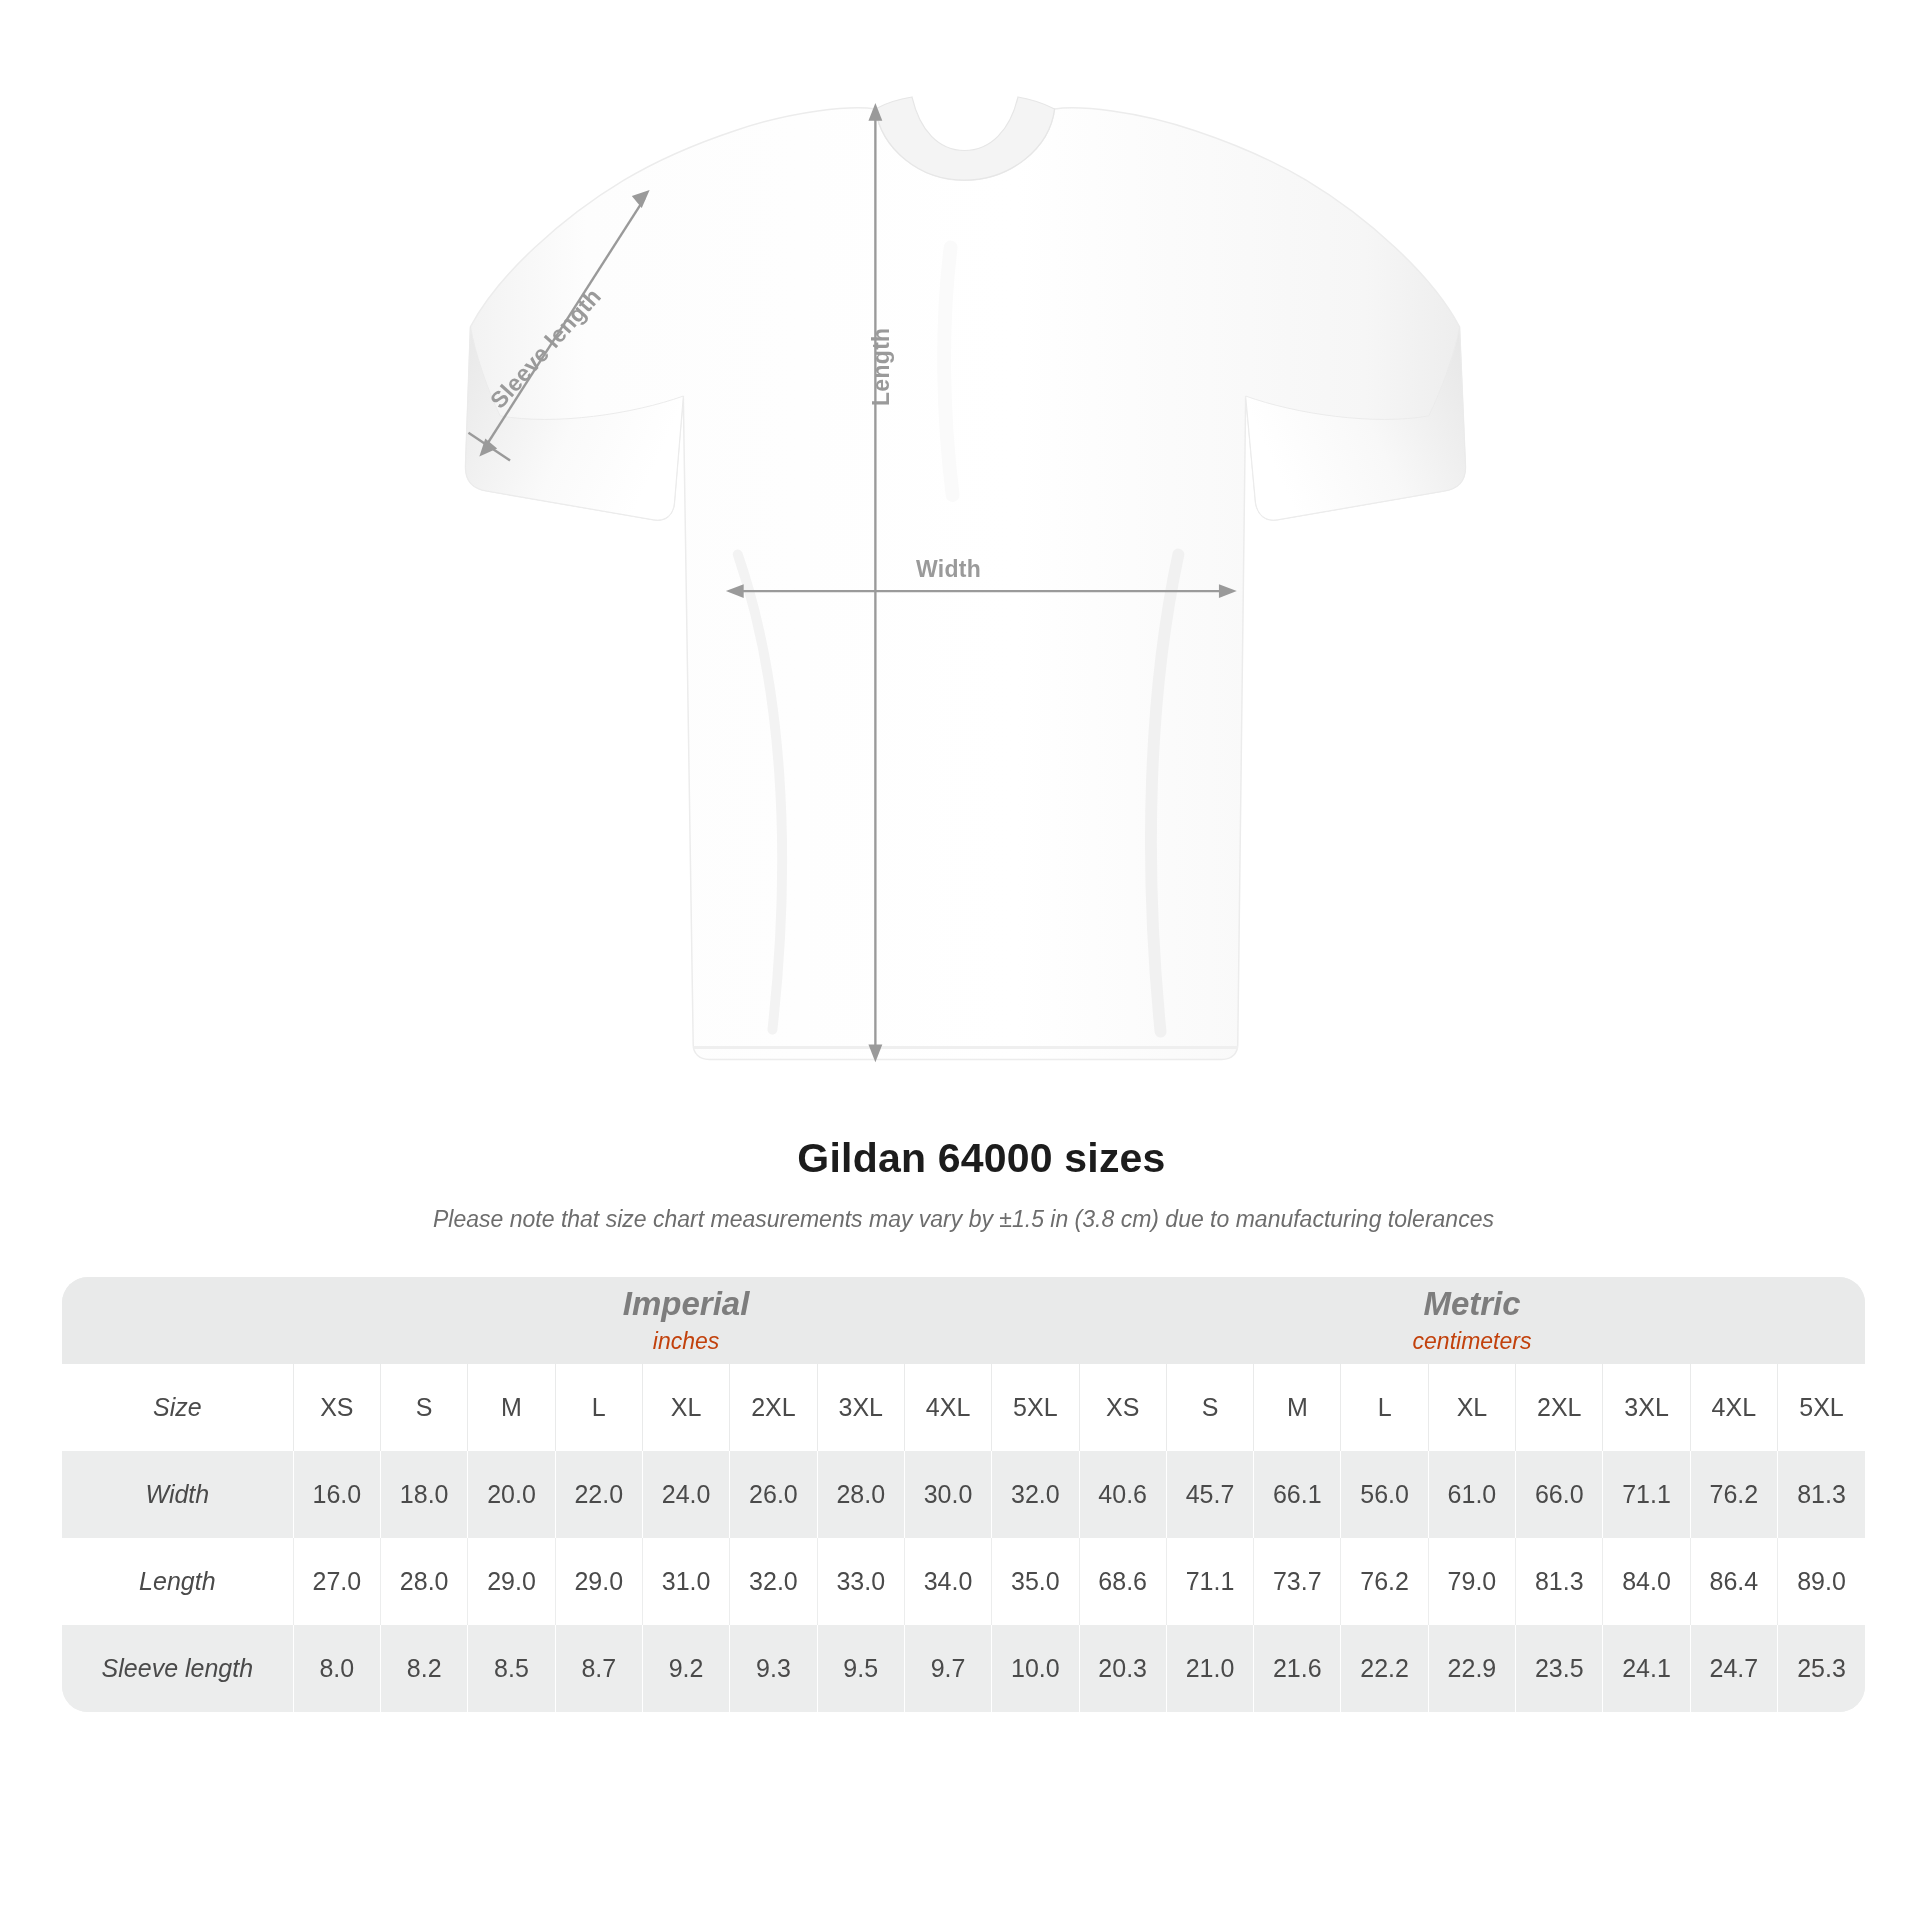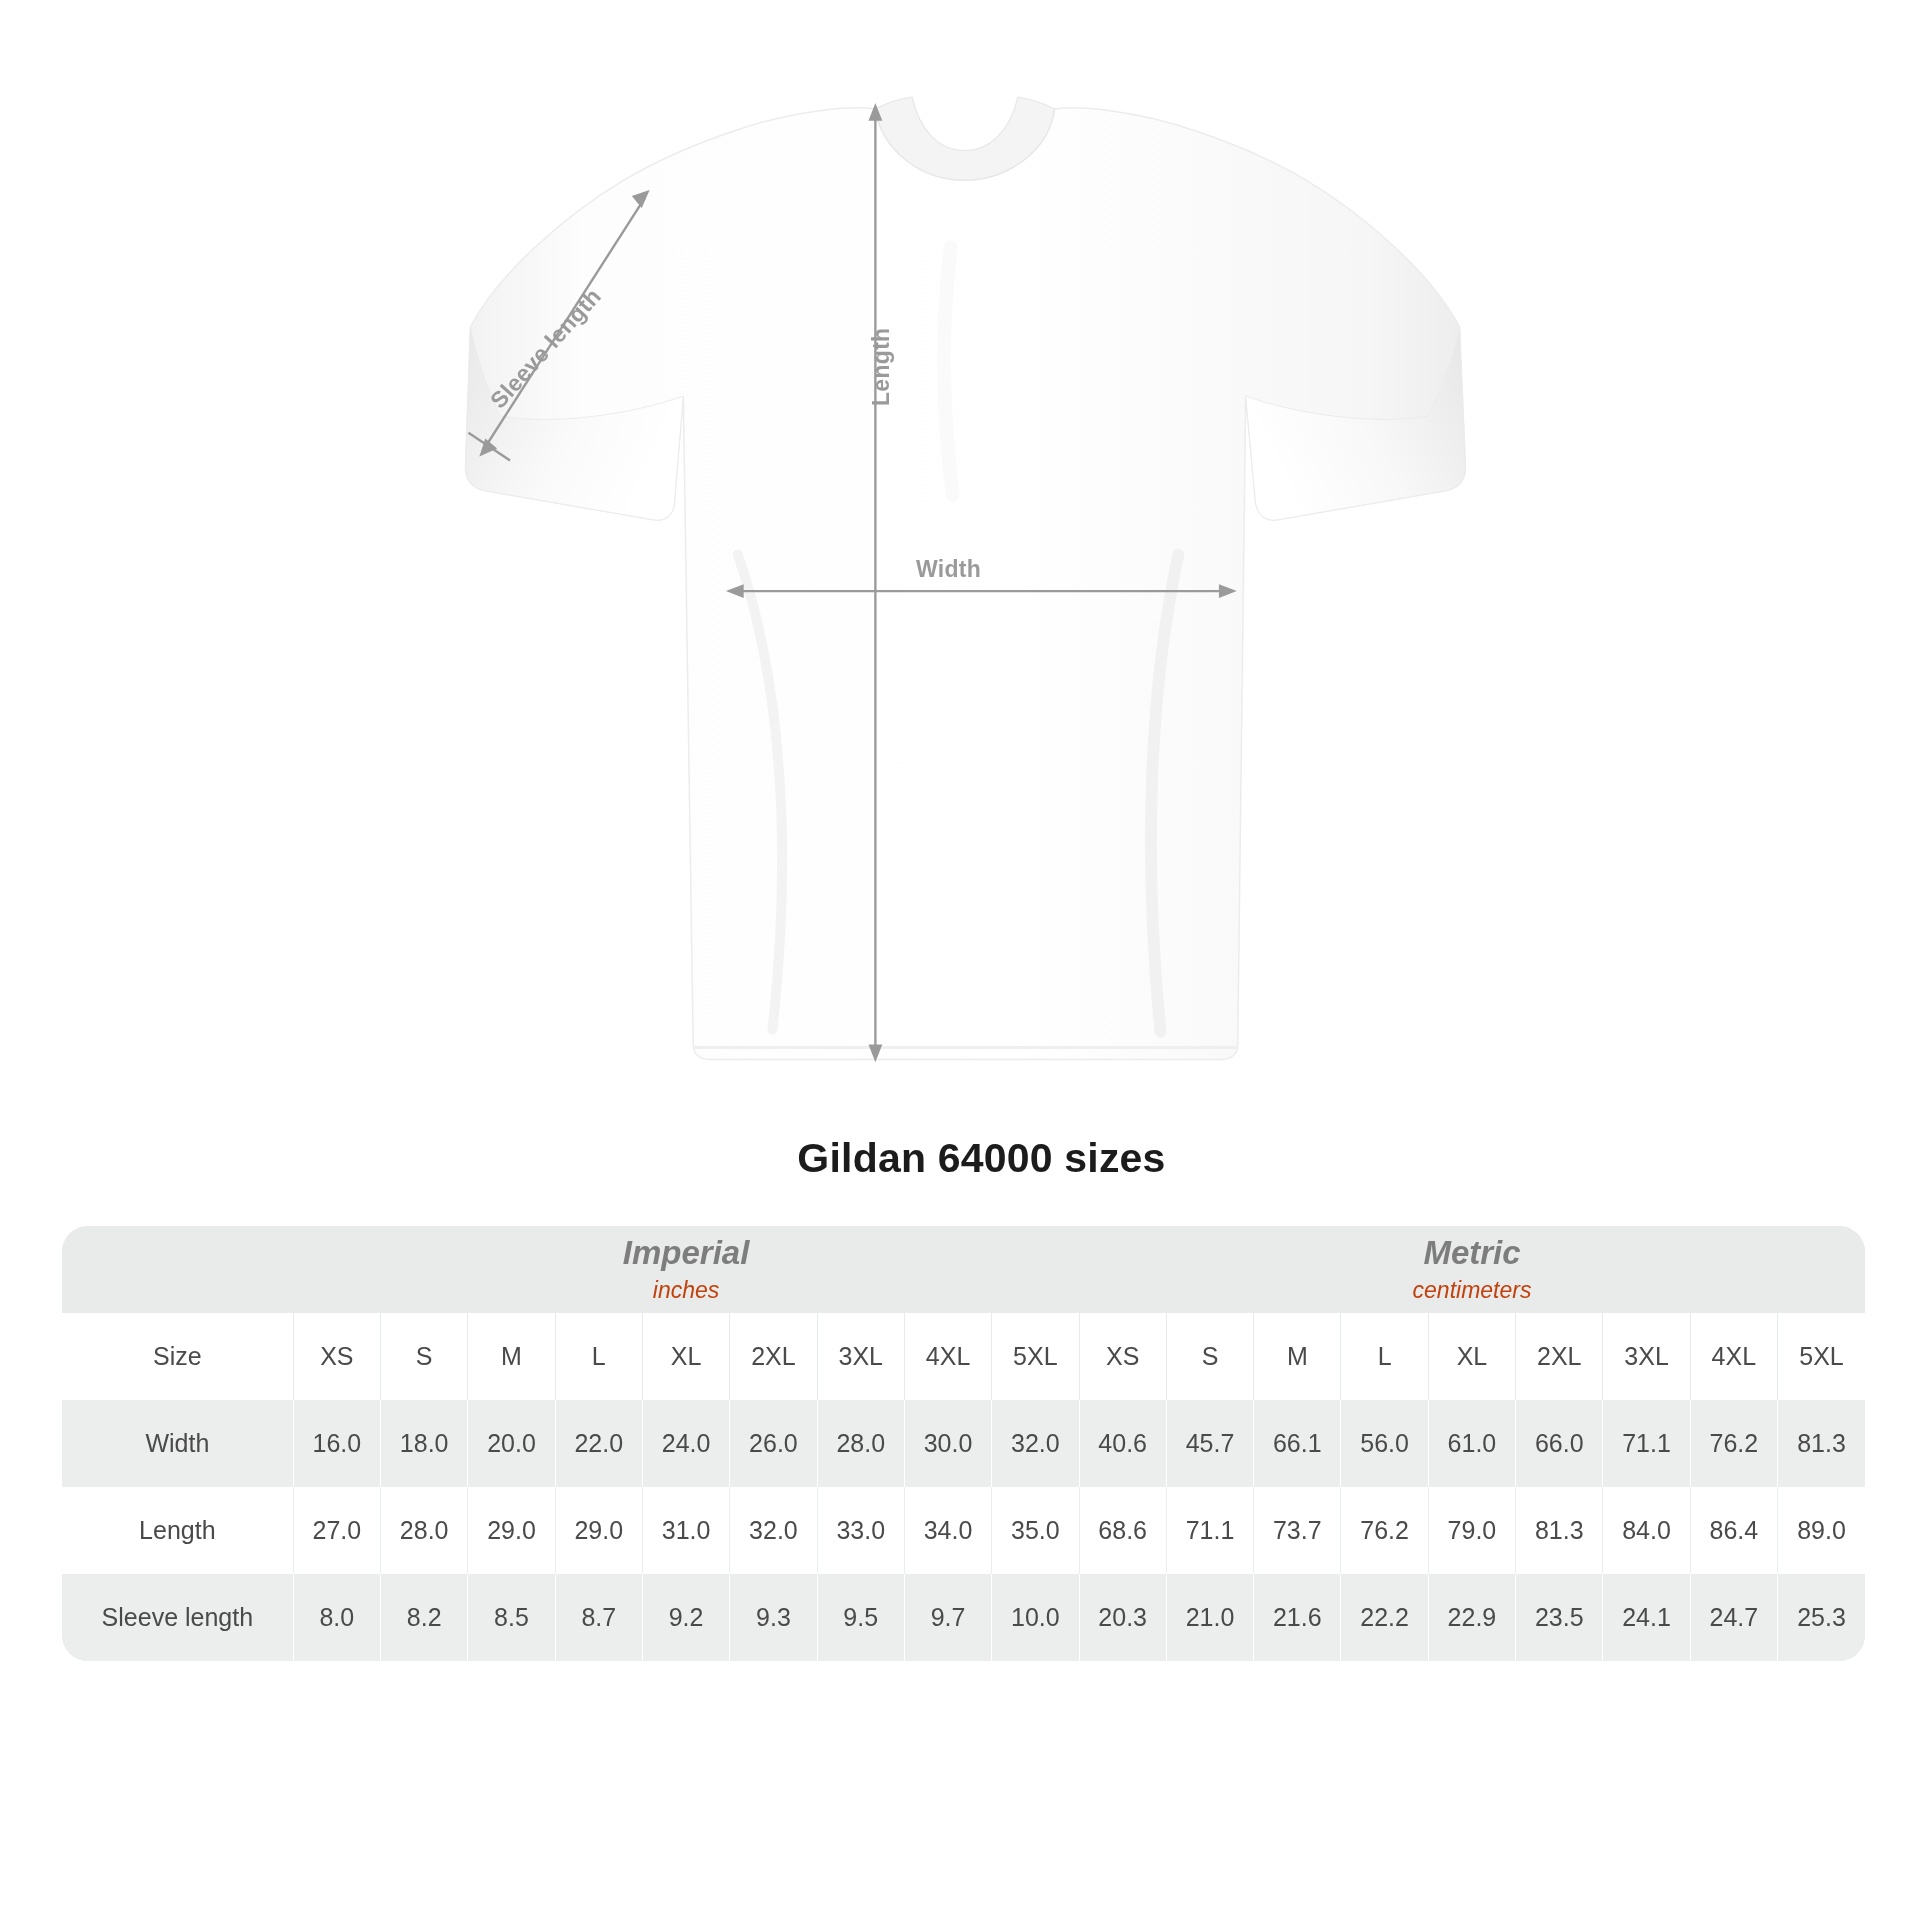--- a/index.html
+++ b/index.html
@@ -121,20 +121,21 @@
     font-weight: bold;
     color: #6a6a6a;
     height: 99px;
     border-right: 1px solid #e9eaea;
   }
   .hdr-row td:last-child { border-right: none; }
   .row-label {
     font-weight: bold;
     color: #5d5d5d;
     font-size: 26px;
+    font-style: italic;
   }
   .band-gray td {
     background: #eceded;
     border-right: 1px solid #ffffff;
   }
   .band-white td {
     background: #ffffff;
     border-right: 1px solid #eceded;
   }
   .band-gray td:last-child, .band-white td:last-child { border-right: none; }
@@ -226,20 +227,21 @@
       <line x1="473" y1="437" x2="515" y2="465" stroke="#9a9a9a" stroke-width="2.4"></line>
     </svg>
 
     <div class="dim-label label-width">Width</div>
     <div class="dim-label label-length">Length</div>
     <div class="dim-label label-sleeve">Sleeve length</div>
   </div>
 
   <div class="title-block">
     <div class="chart-title">Gildan 64000 sizes</div>
+    <div class="chart-note">Please note that size chart measurements may vary by ±1.5 in (3.8 cm) due to manufacturing tolerances</div>
   </div>
 
   <div class="table-wrap">
     <table class="size-table">
       <colgroup>
         <col class="col-label">
         <col class="col-v">
           <col class="col-v">
           <col class="col-v">
           <col class="col-v">

